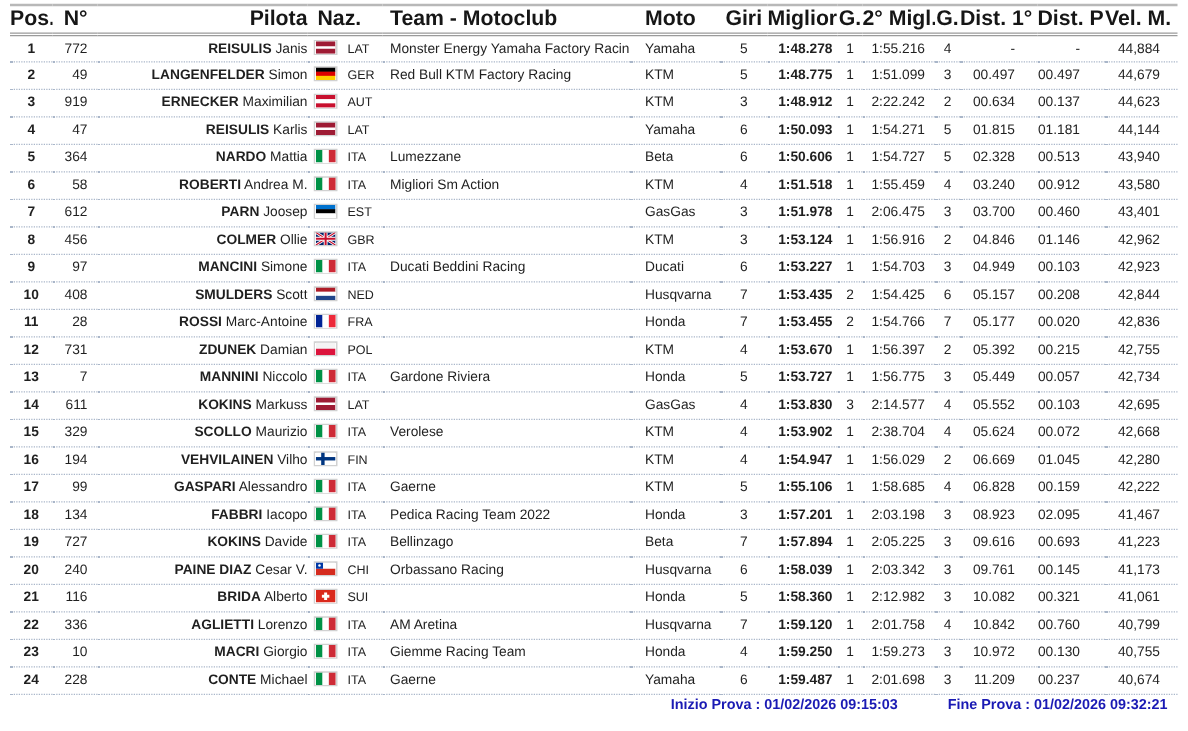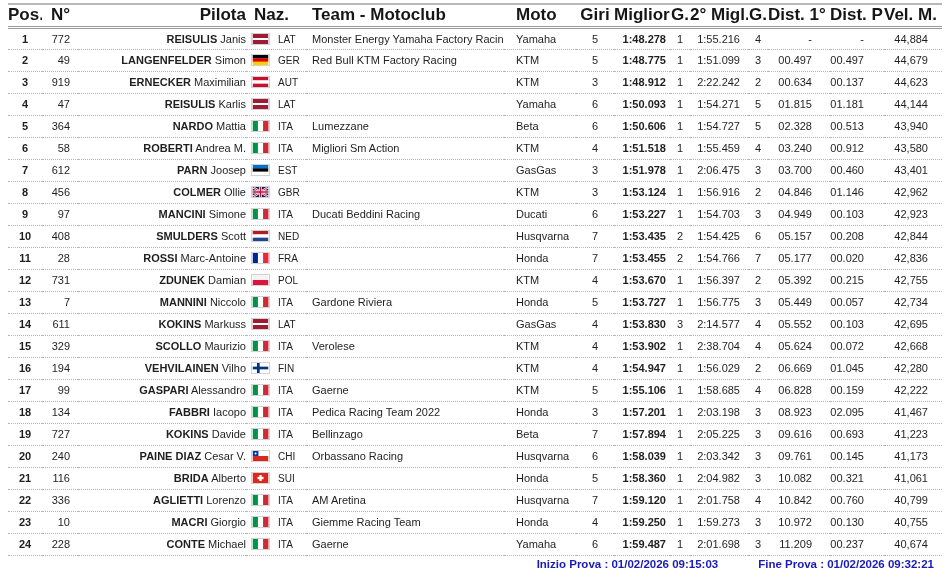--- a/index.html
+++ b/index.html
@@ -509,21 +509,21 @@
     <td class="c-naz"><span class="flag"><svg viewBox="0 0 17 11" width="17" height="10" xmlns="http://www.w3.org/2000/svg">
                 <rect width="17" height="11" fill="#DA291C"></rect>
                 <rect x="7.2" y="2.2" width="2.6" height="6.6" fill="#fff"></rect>
                 <rect x="5.2" y="4.2" width="6.6" height="2.6" fill="#fff"></rect>
               </svg></span><span class="nat">SUI</span></td>
     <td class="c-team"></td>
     <td class="c-moto">Honda</td>
     <td class="c-giri">5</td>
     <td class="c-best">1:58.360</td>
     <td class="c-g">1</td>
-    <td class="c-migl2">2:04.982</td>
+    <td class="c-migl2">2:12.982</td>
     <td class="c-g">3</td>
     <td class="c-dist1">10.082</td>
     <td class="c-distp">00.321</td>
     <td class="c-vel">41,061</td>
   </tr>
         <tr>
     <td class="c-pos">22</td>
     <td class="c-num">336</td>
     <td class="c-pilota"><span class="last">AGLIETTI</span> <span>Lorenzo</span></td>
     <td class="c-naz"><span class="flag"><svg viewBox="0 0 17 11" width="17" height="10" xmlns="http://www.w3.org/2000/svg">

